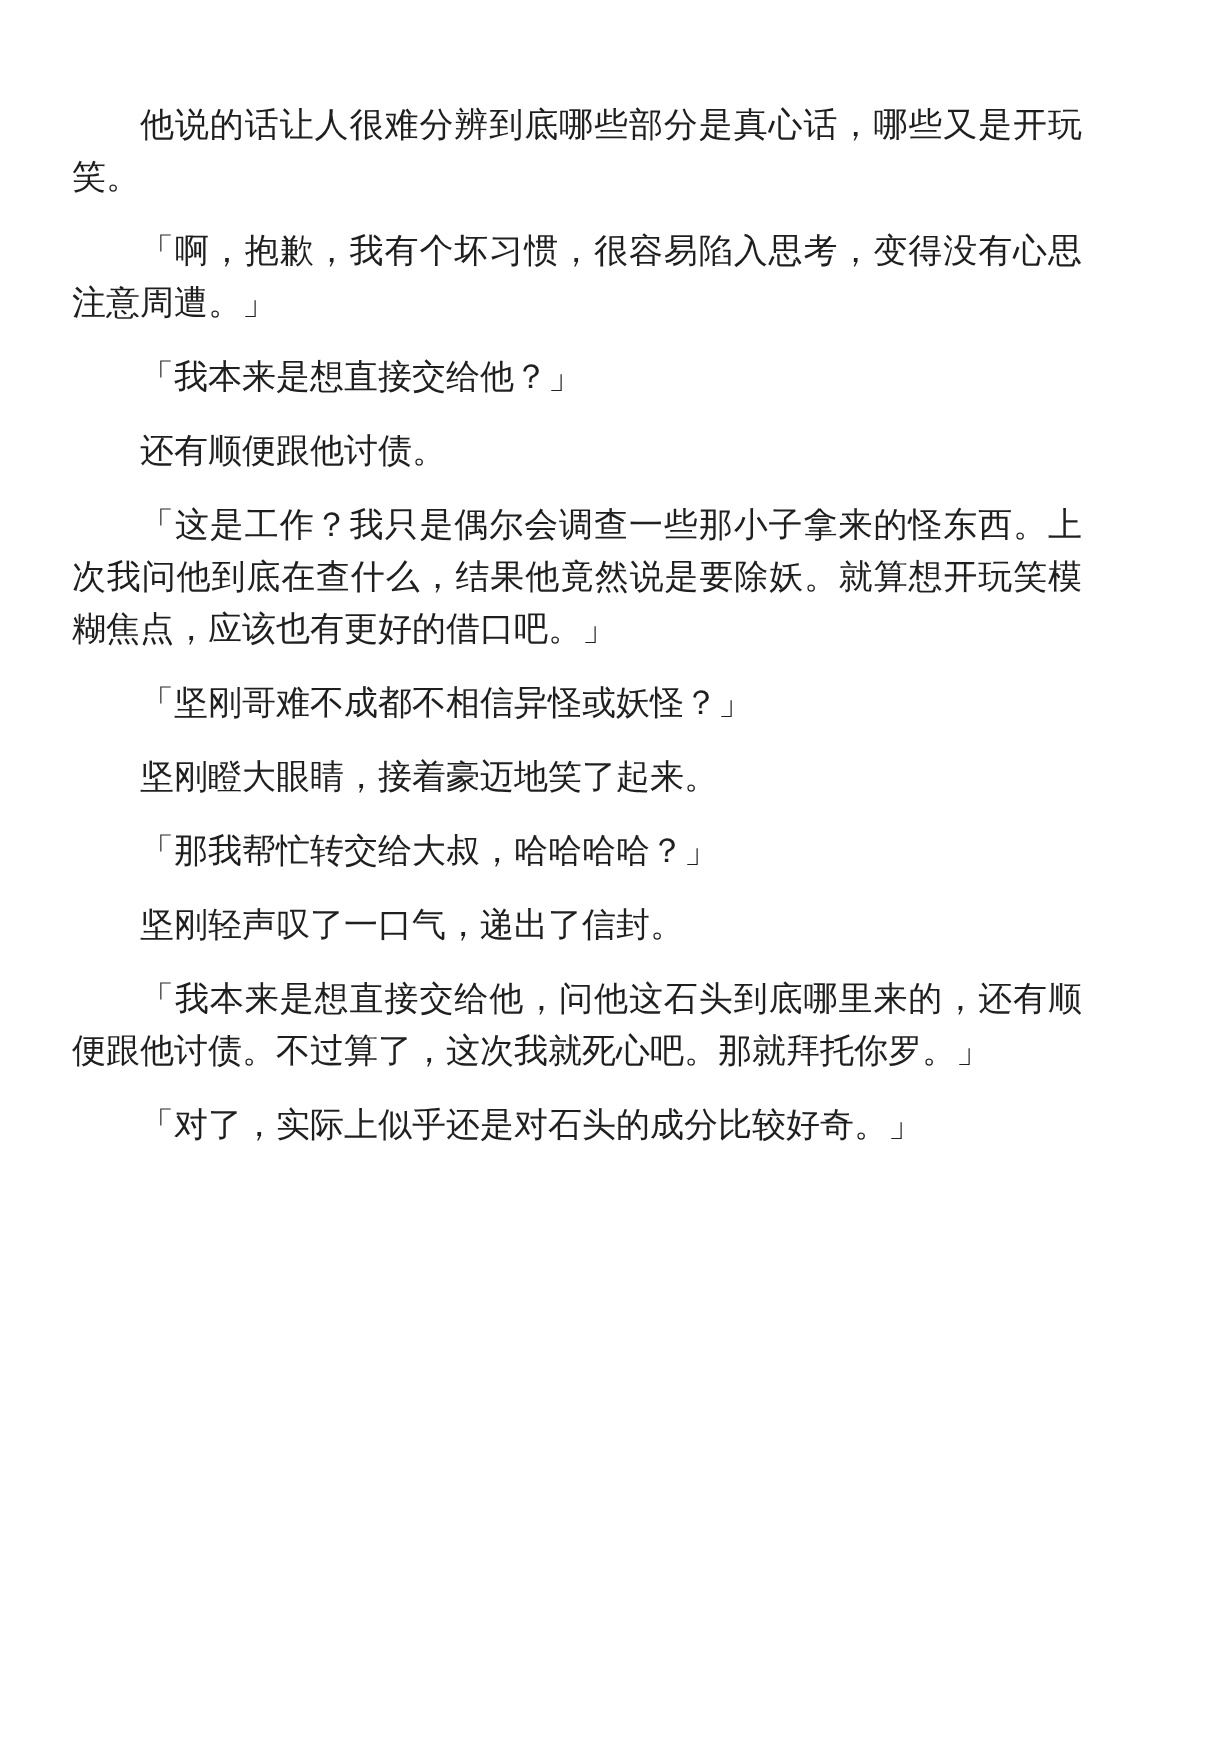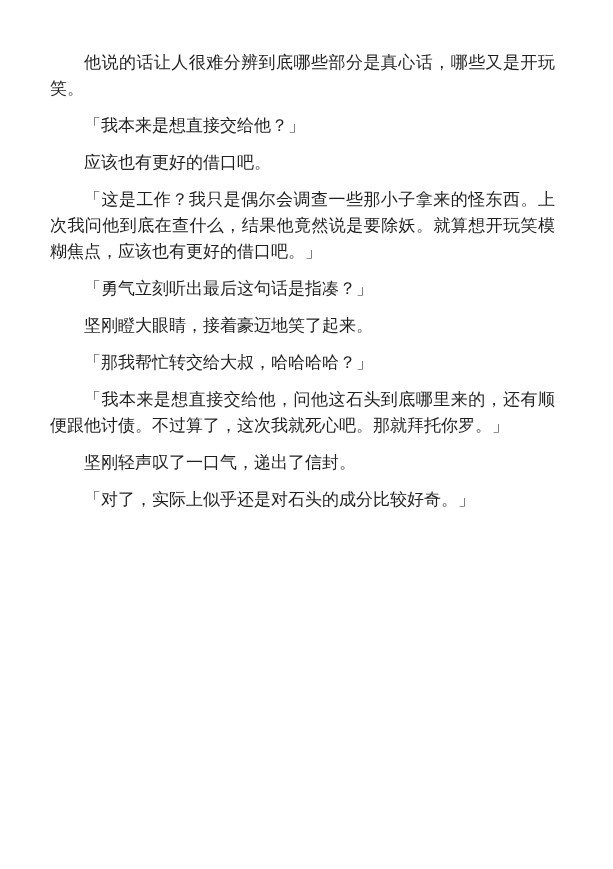--- a/index.html
+++ b/index.html
@@ -7,21 +7,21 @@
     padding: 0;
     background: #ffffff;
     width: 613px;
     height: 869px;
     overflow: hidden;
   }
   .doc-page {
     box-sizing: border-box;
     width: 613px;
     height: 869px;
-    padding: 50px 56px 0 50px;
+    padding: 50px 56px 0 36px;
     background: #ffffff;
   }
   .doc-text {
     width: 505px;
     font-family: "Liberation Serif", "DejaVu Serif", serif;
     font-size: 17px;
     line-height: 26px;
     color: #1f1f1f;
     text-align: justify;
   }
@@ -34,23 +34,24 @@
   .doc-text p:first-child {
     margin-top: 0;
   }
 </style>
 </head>
 <body>
 
 <div class="doc-page">
   <div class="doc-text">
     <p>他说的话让人很难分辨到底哪些部分是真心话，哪些又是开玩笑。</p>
+    <p>「啊，抱歉，我有个坏习惯，很容易陷入思考，变得没有心思注意周遭。」</p>
     <p>「我本来是想直接交给他？」</p>
-    <p>应该也有更好的借口吧。</p>
+    <p>还有顺便跟他讨债。</p>
     <p>「这是工作？我只是偶尔会调查一些那小子拿来的怪东西。上次我问他到底在查什么，结果他竟然说是要除妖。就算想开玩笑模糊焦点，应该也有更好的借口吧。」</p>
-    <p>「勇气立刻听出最后这句话是指凑？」</p>
+    <p>「坚刚哥难不成都不相信异怪或妖怪？」</p>
     <p>坚刚瞪大眼睛，接着豪迈地笑了起来。</p>
     <p>「那我帮忙转交给大叔，哈哈哈哈？」</p>
+    <p>坚刚轻声叹了一口气，递出了信封。</p>
     <p>「我本来是想直接交给他，问他这石头到底哪里来的，还有顺便跟他讨债。不过算了，这次我就死心吧。那就拜托你罗。」</p>
-    <p>坚刚轻声叹了一口气，递出了信封。</p>
     <p>「对了，实际上似乎还是对石头的成分比较好奇。」</p>
   </div>
 </div>
 
 </body></html>

